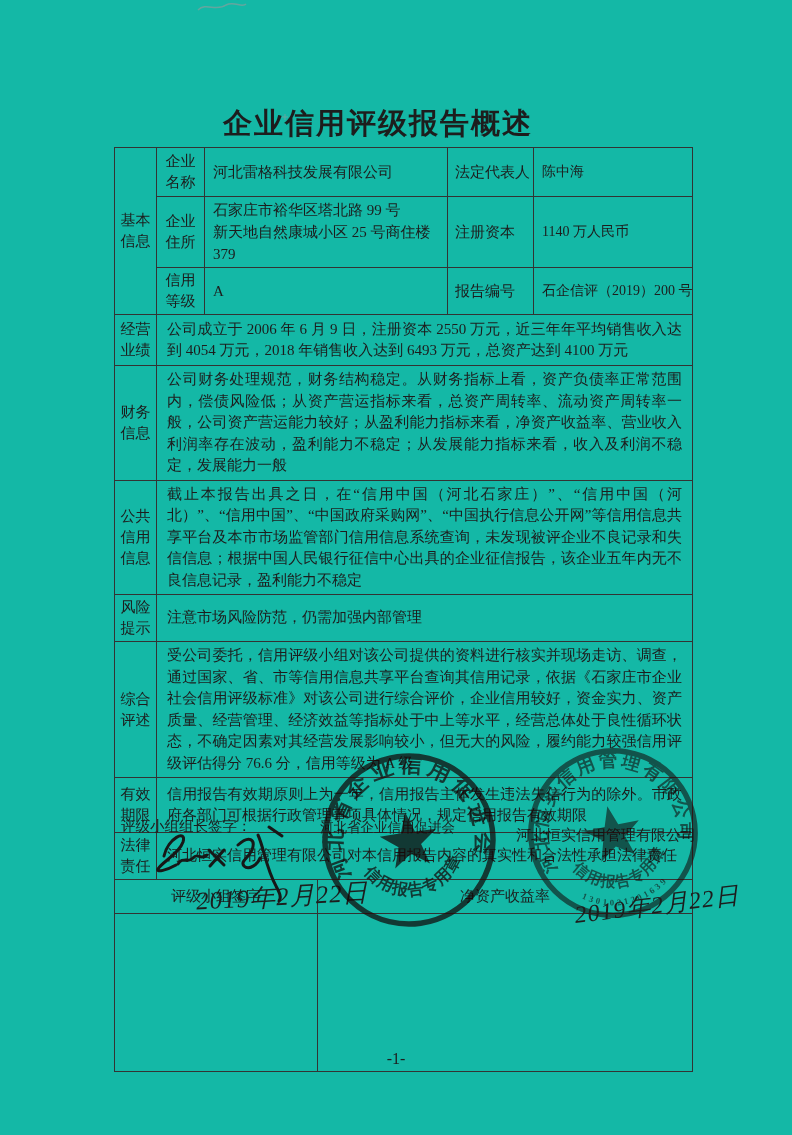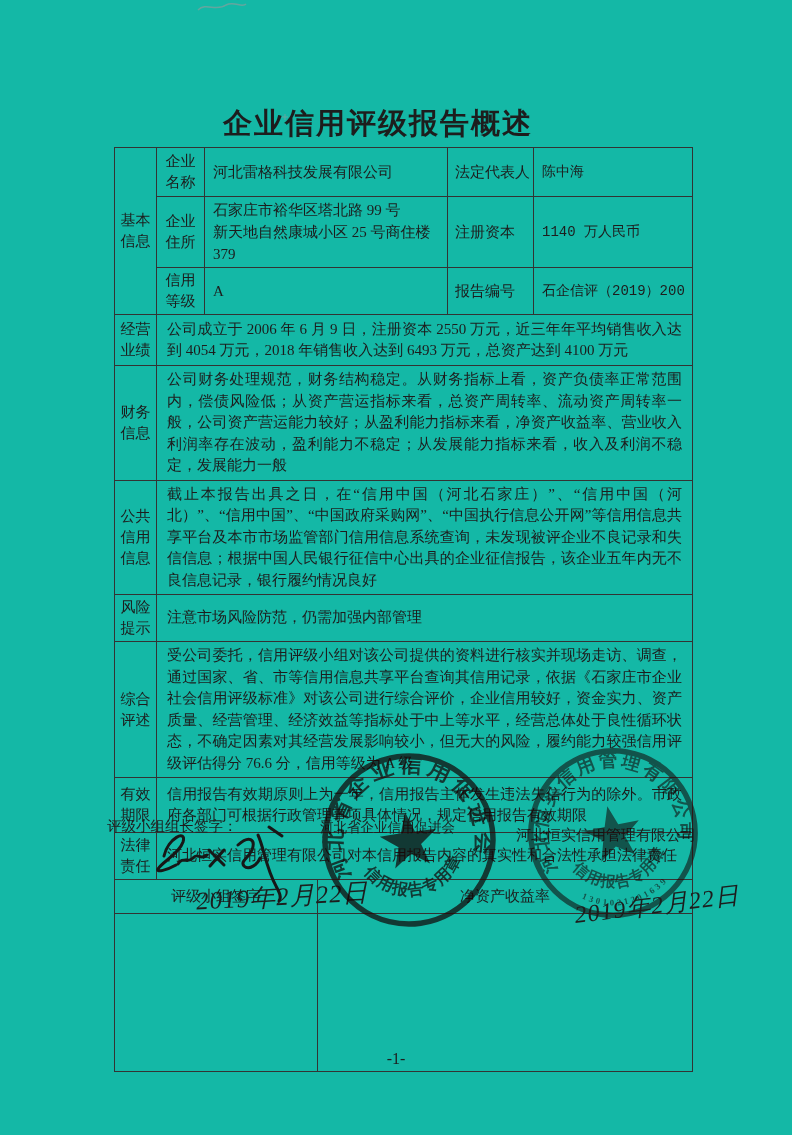--- a/index.html
+++ b/index.html
@@ -14,32 +14,32 @@
     transform:translateX(-18px);
   }
   .tables{position:absolute;left:114px;top:147px;width:578px;}
   table{border-collapse:collapse;table-layout:fixed;width:578px;font-size:15px;color:#1d1d1d;}
   td{border:1.5px solid #333;vertical-align:middle;overflow:hidden;}
   
   .c-label{text-align:center;line-height:21px;padding:2px 2px;margin-left:25px;}
   .c-sub{text-align:center;line-height:21px;padding:2px 2px;}
   .c-val{padding:2px 8px;white-space:pre-line;line-height:22px;}
   .c-rlabel{padding:2px 2px 2px 7px;line-height:20px;}
-  .c-rval{padding:2px 2px 2px 8px;font-size:14px;white-space:nowrap;font-family:Liberation Mono, monospace;}
+  .c-rval{padding:2px 2px 2px 8px;font-size:14px;white-space:nowrap;}
   .c-text{padding:3px 10px;line-height:21.5px;text-align:justify;vertical-align:middle;}
   tr.r1 td{height:44px;} tr.r2 td{height:47px;} tr.r3 td{height:37px;}
   tr.s0 td{height:44px;} tr.s1 td{height:88px;} tr.s2 td{height:84px;}
   tr.s3 td{height:38px;} tr.s4 td{height:110px;} tr.s5 td{height:48px;} tr.s6 td{height:40px;}
   
   .signoff{margin-top:-1.5px;}
   .signoff .so-head td{height:31px;text-align:center;font-size:15px;}
   .signoff .so-body td{height:155px;}
   
   .ov{position:absolute;}
-  .sig-label{left:107px;top:817px;font-size:14.5px;}
+  .sig-label{left:121px;top:817px;font-size:14.5px;}
   .signature{left:150px;top:820px;width:150px;height:92px;}
   .hand{font-style:italic;letter-spacing:1px;white-space:nowrap;}
   .sig-date{left:196px;top:880px;font-size:25px;transform:rotate(-3deg);}
   .stamp-date{left:574px;top:889px;font-size:24px;transform:rotate(-7deg);z-index:6;}
   .org-name{z-index:1;white-space:nowrap;}
   .org1{left:320px;top:819px;font-size:13.5px;}
   .org2{left:516px;top:826px;font-size:15px;}
   .stamp{z-index:4;mix-blend-mode:multiply;}
   .stamp1{left:317px;top:748px;width:184px;height:184px;transform:rotate(-8deg);opacity:.92;}
   .stamp2{left:523px;top:743px;width:180px;height:180px;transform:rotate(-12deg);opacity:.82;}
@@ -94,21 +94,21 @@
         <tr class="s0">
           <td class="c-label">经营业绩</td>
           <td class="c-text" colspan="4">公司成立于 2006 年 6 月 9 日，注册资本 2550 万元，近三年年平均销售收入达到 4054 万元，2018 年销售收入达到 6493 万元，总资产达到 4100 万元</td>
         </tr>
         <tr class="s1">
           <td class="c-label">财务信息</td>
           <td class="c-text" colspan="4">公司财务处理规范，财务结构稳定。从财务指标上看，资产负债率正常范围内，偿债风险低；从资产营运指标来看，总资产周转率、流动资产周转率一般，公司资产营运能力较好；从盈利能力指标来看，净资产收益率、营业收入利润率存在波动，盈利能力不稳定；从发展能力指标来看，收入及利润不稳定，发展能力一般</td>
         </tr>
         <tr class="s2">
           <td class="c-label">公共信用信息</td>
-          <td class="c-text" colspan="4">截止本报告出具之日，在“信用中国（河北石家庄）”、“信用中国（河北）”、“信用中国”、“中国政府采购网”、“中国执行信息公开网”等信用信息共享平台及本市市场监管部门信用信息系统查询，未发现被评企业不良记录和失信信息；根据中国人民银行征信中心出具的企业征信报告，该企业五年内无不良信息记录，银行履约情况良好</td>
+          <td class="c-text" colspan="4">截止本报告出具之日，在“信用中国（河北石家庄）”、“信用中国（河北）”、“信用中国”、“中国政府采购网”、“中国执行信息公开网”等信用信息共享平台及本市市场监管部门信用信息系统查询，未发现被评企业不良记录和失信信息；根据中国人民银行征信中心出具的企业征信报告，该企业五年内无不良信息记录，盈利能力不稳定</td>
         </tr>
         <tr class="s3">
           <td class="c-label">风险提示</td>
           <td class="c-text" colspan="4">注意市场风险防范，仍需加强内部管理</td>
         </tr>
         <tr class="s4">
           <td class="c-label">综合评述</td>
           <td class="c-text" colspan="4">受公司委托，信用评级小组对该公司提供的资料进行核实并现场走访、调查，通过国家、省、市等信用信息共享平台查询其信用记录，依据《石家庄市企业社会信用评级标准》对该公司进行综合评价，企业信用较好，资金实力、资产质量、经营管理、经济效益等指标处于中上等水平，经营总体处于良性循环状态，不确定因素对其经营发展影响较小，但无大的风险，履约能力较强信用评级评估得分 76.6 分，信用等级为 A 级</td>
         </tr>
         <tr class="s5">

